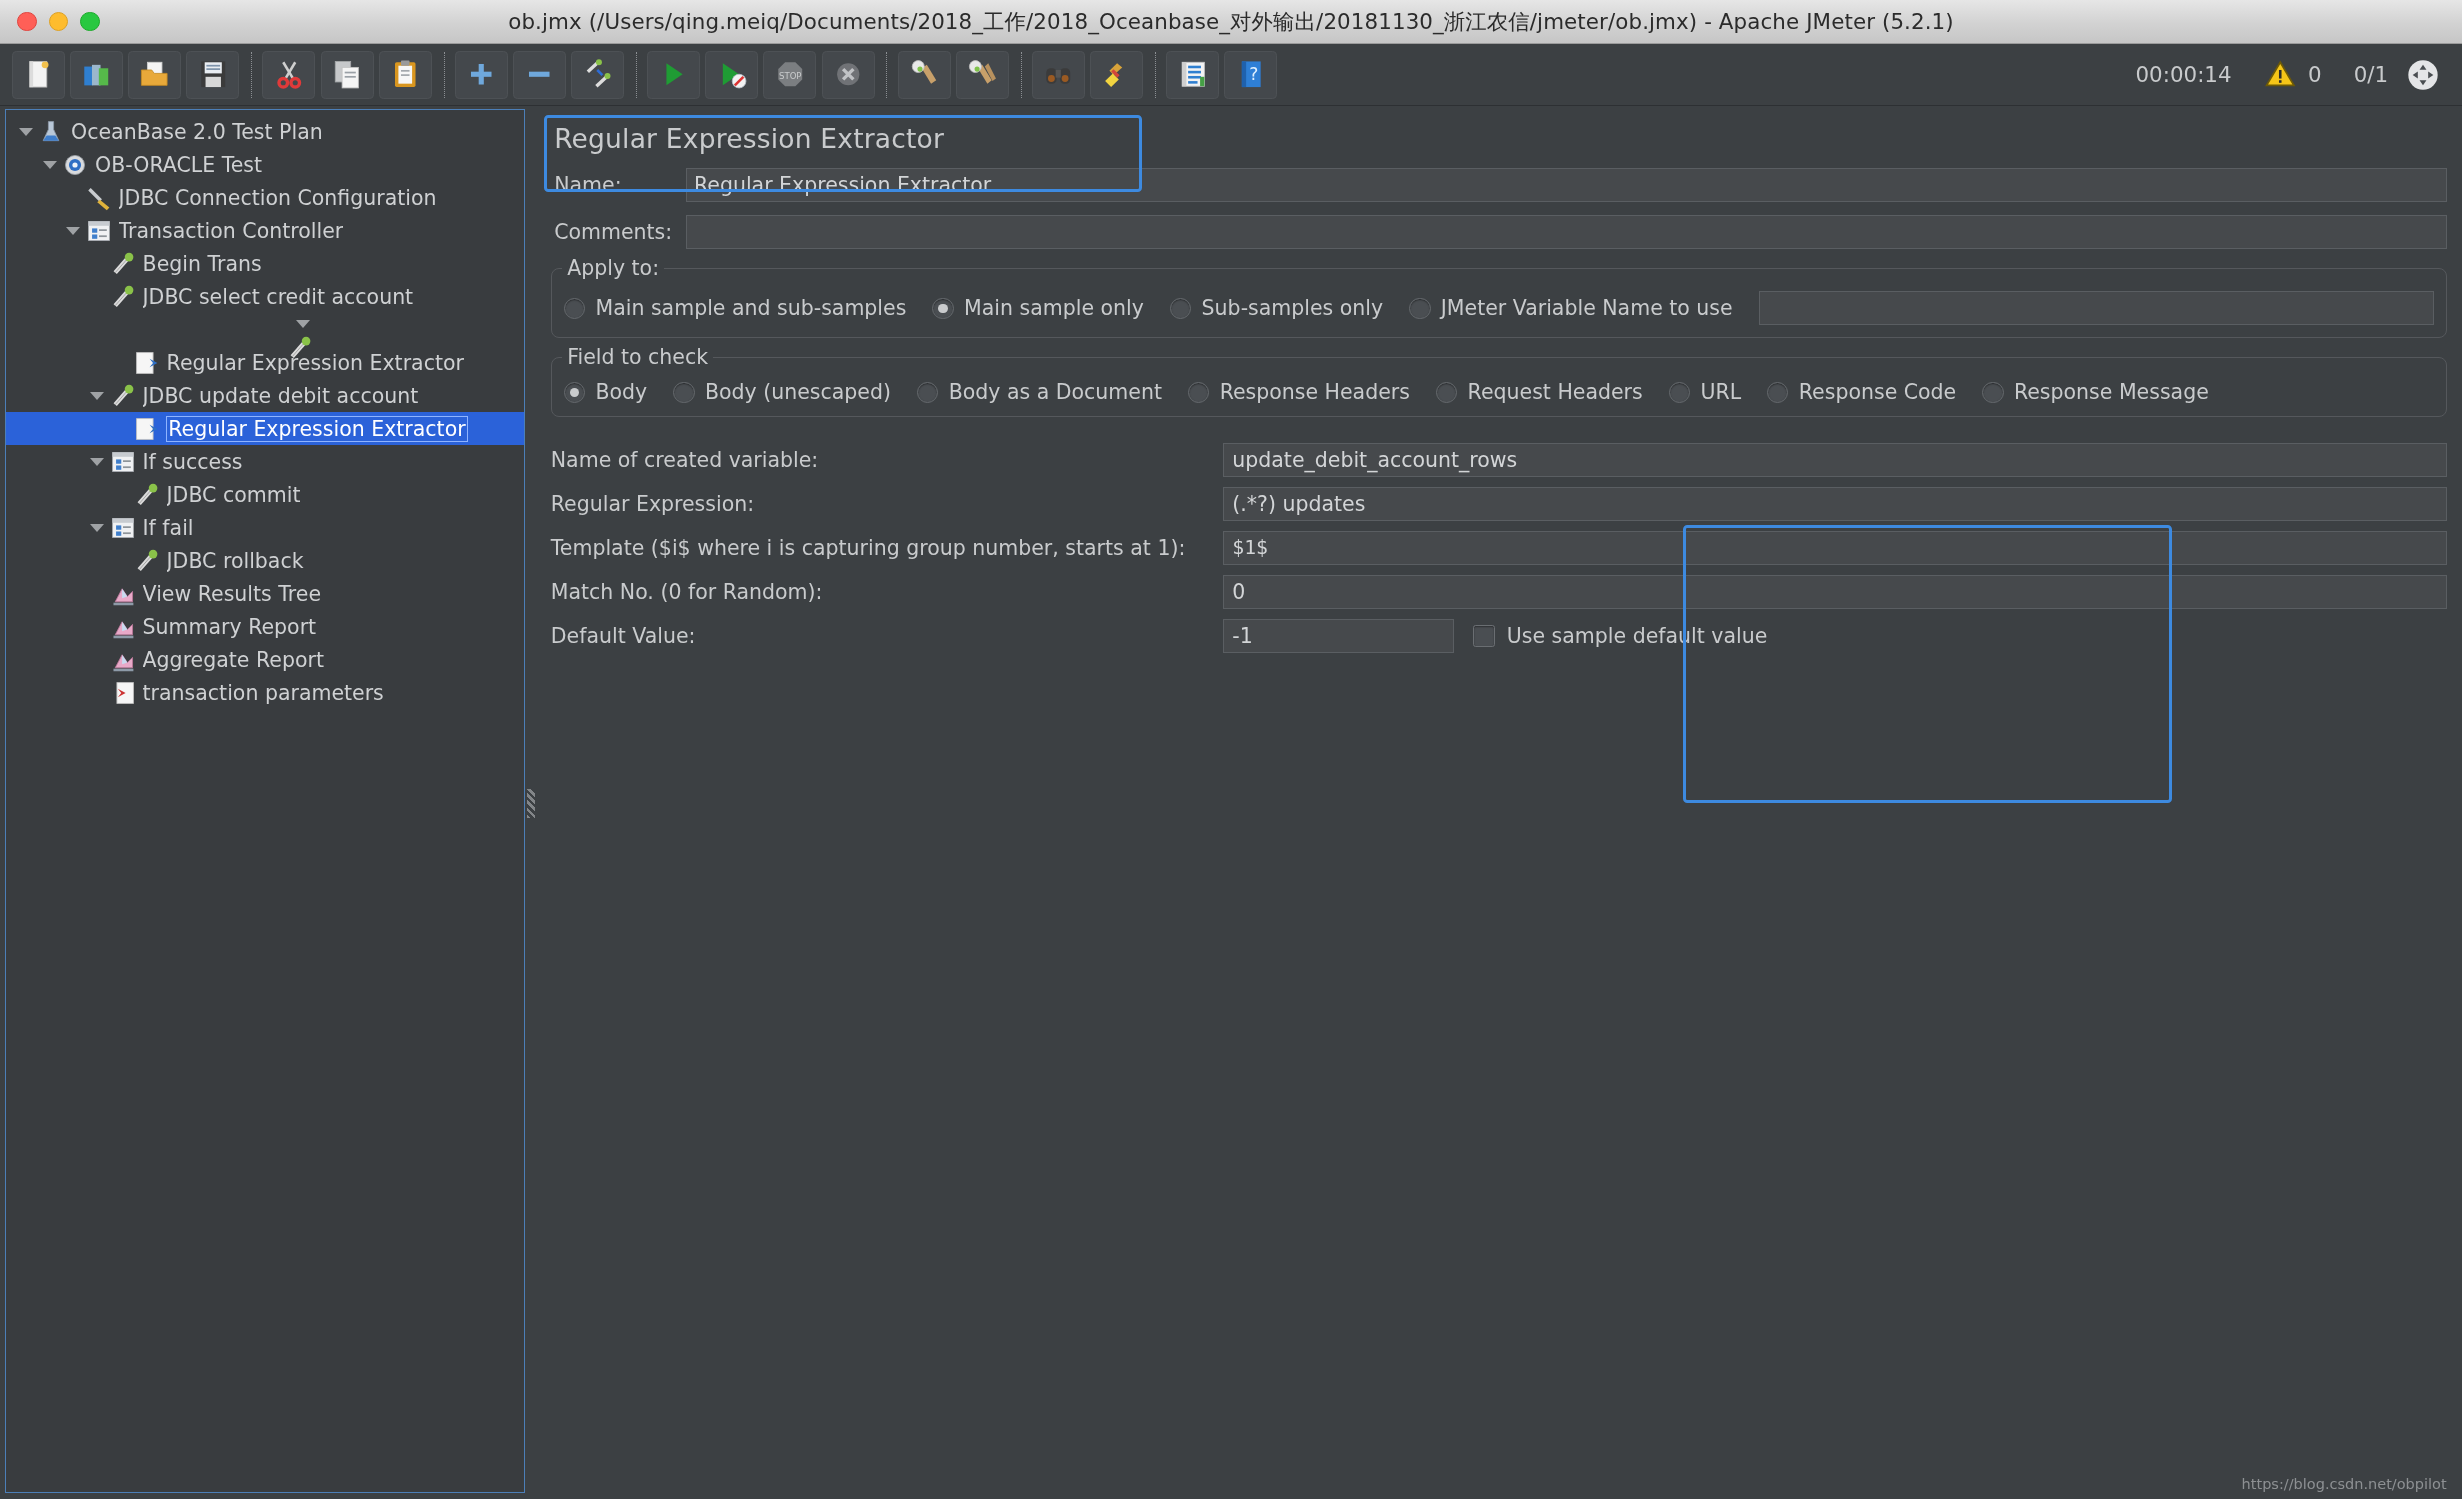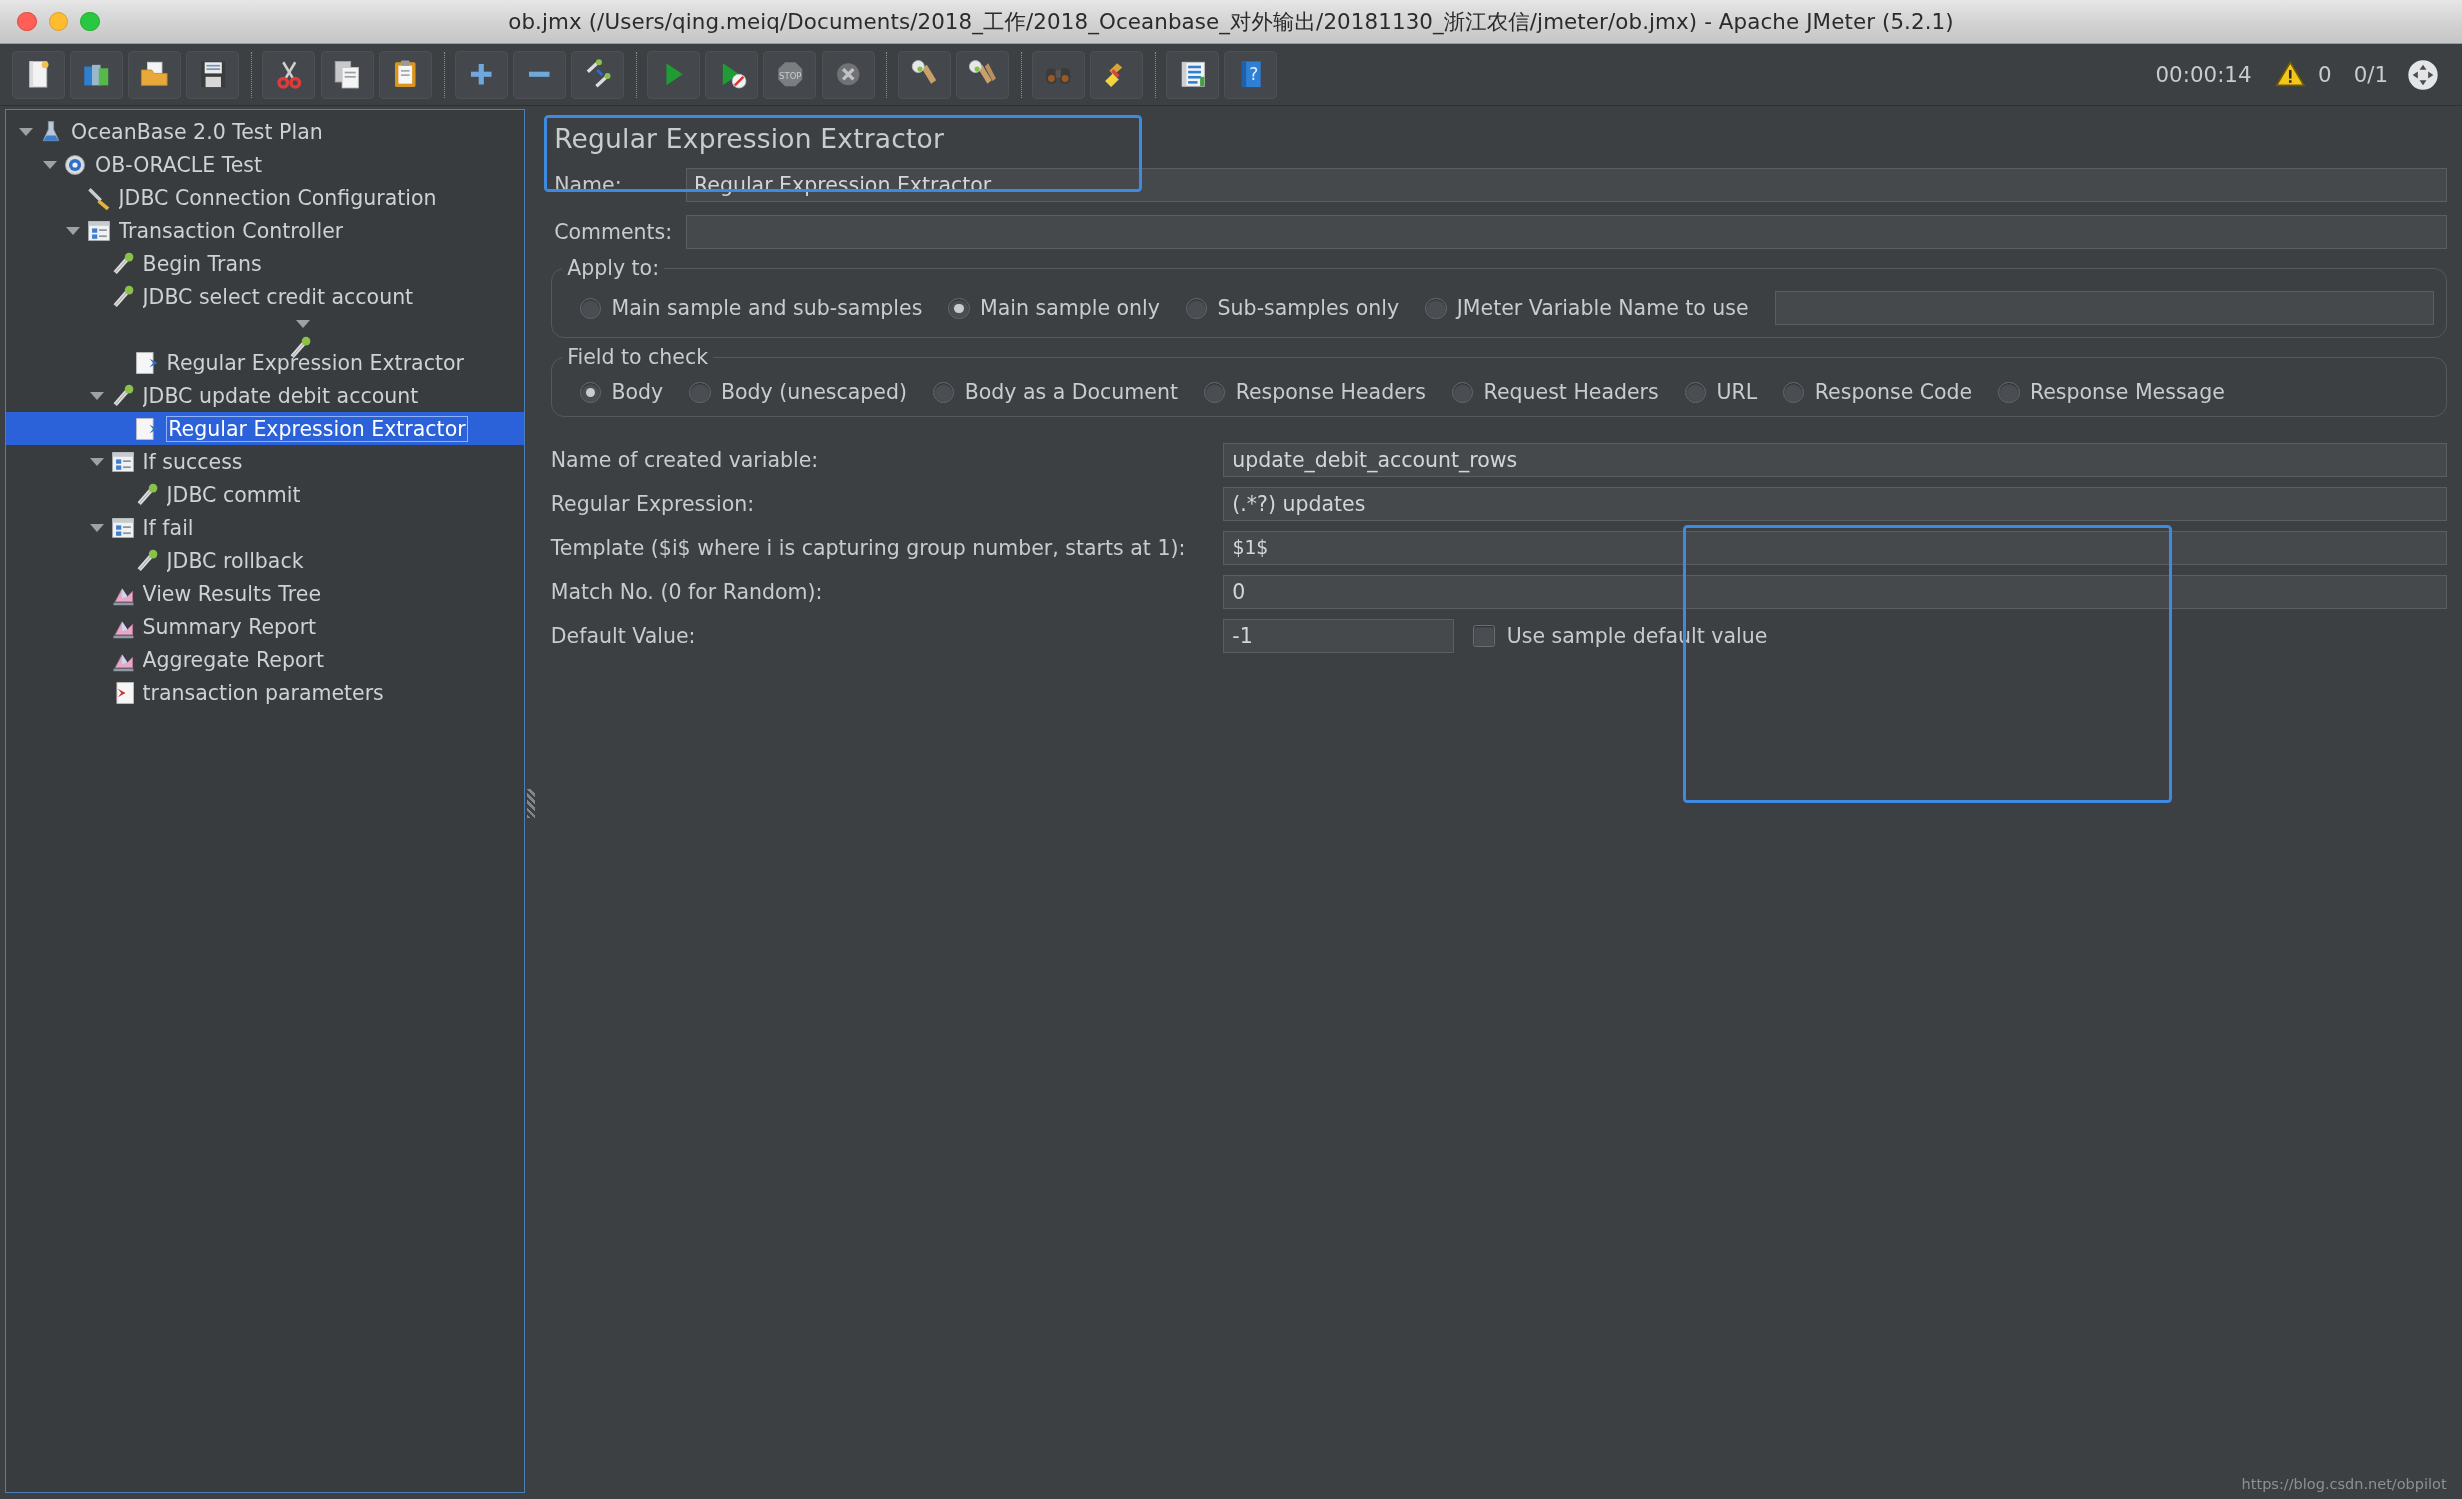--- a/index.html
+++ b/index.html
@@ -49,21 +49,21 @@
     display: flex; align-items: center; justify-content: center;
     position: relative;
   }
   .tb-sep {
     width: 0; height: 46px;
     border-left: 1.7px dotted #8b8f93;
     margin: 0 10.3px 0 6.8px;
   }
   .tb-spacer { flex: 1; }
   .tb-status {
-    display: flex; align-items: center; gap: 22px;
+    display: flex; align-items: center; gap: 32px;
     font-size: 21.4px; color: #c8cacc; margin-right: 15.4px;
   }
   .warn-group { display: flex; align-items: center; gap: 12px; }
 
   
   .ic { width: 32.5px; height: 32.5px; position: relative; display:block; }
 
   
   .body-area {
     height: calc(1500px - 44px - 62px);
@@ -175,23 +175,23 @@
     padding: 0 6.8px;
     line-height: 32.5px;
     font-family: "DejaVu Sans", "Liberation Sans", sans-serif;
     overflow: hidden; white-space: nowrap;
   }
 
   
   .groupbox {
     margin: 19px 0 0 10.3px;
     border: 0.9px solid #55585c;
-    border-radius: 13px;
+    border-radius: 8px;
     position: relative;
-    padding: 22px 12px 12px 28px;
+    padding: 22px 12px 12px 12px;
   }
   .gb-legend {
     position: absolute; top: -13px; left: 10.3px;
     background: #3c4043;
     padding: 0 5.1px;
     font-size: 20.5px; color: #c9cbcd;
   }
   .radio-row { display: flex; align-items: center; gap: 0; flex-wrap: nowrap; }
   .radio-item {
     display: flex; align-items: center; gap: 10.3px;

